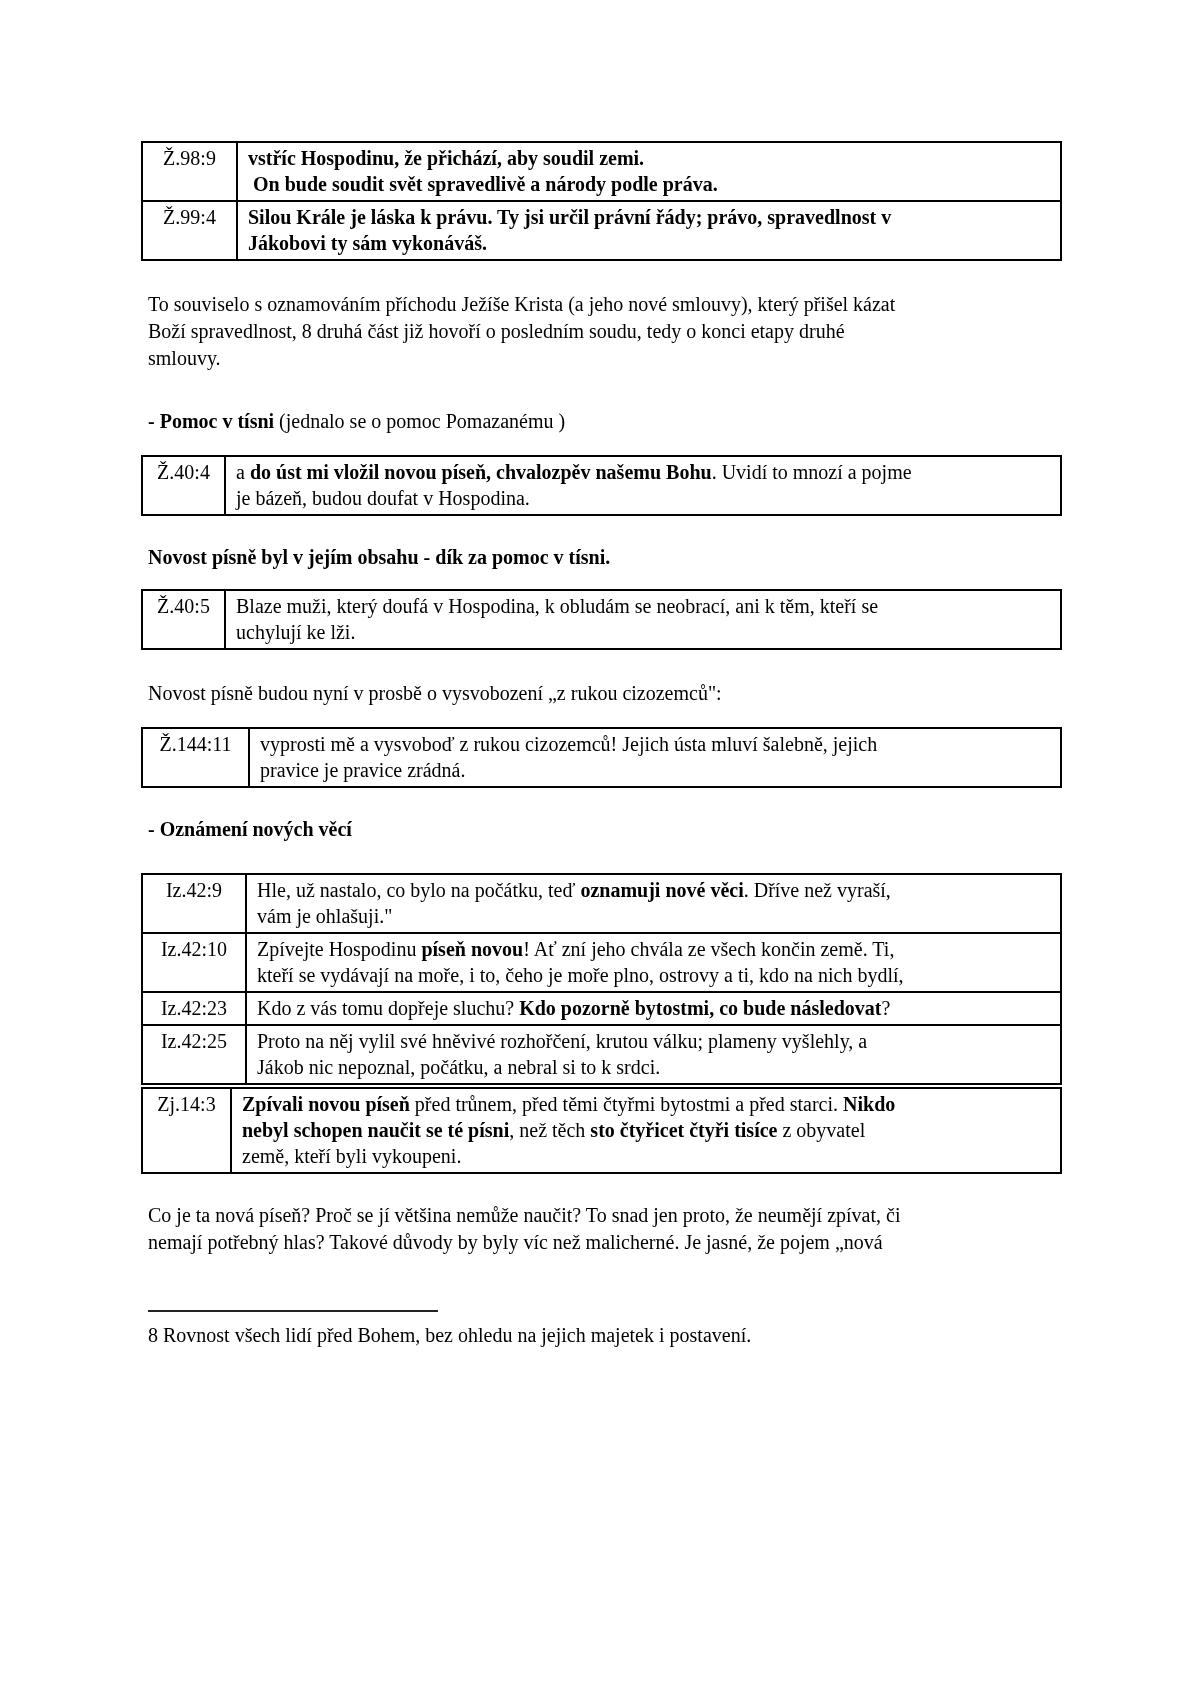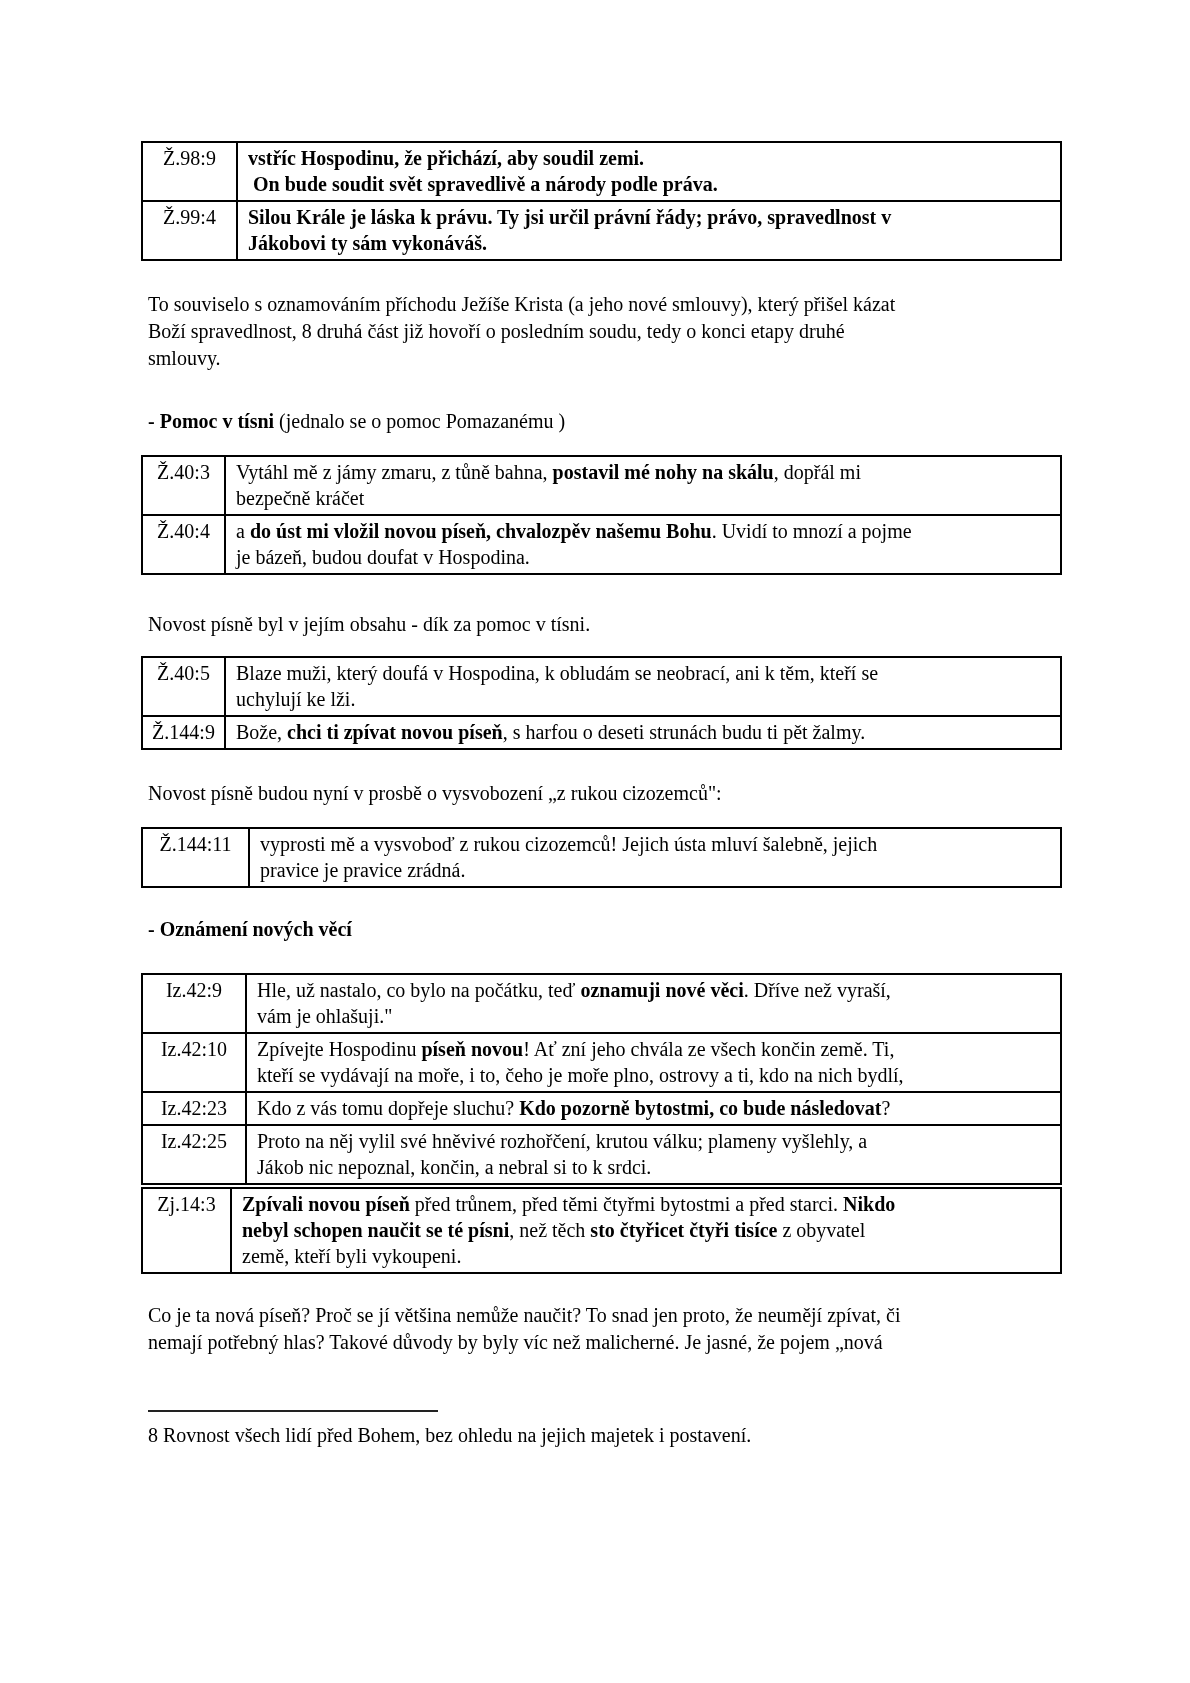--- a/index.html
+++ b/index.html
@@ -41,21 +41,21 @@
     padding: 2px 2px 3px 2px;
   }
 
   .para { margin: 0 0 0 7px; }
   .heading { margin: 0 0 0 7px; }
 
   
   #p1   { margin-top: 30px; }
   #hA   { margin-top: 36px; }
   #t2   { margin-top: 20px; }
-  #p2   { margin-top: 36px; }
+  #p2   { margin-top: 28px; font-weight: bold; }
   #t3   { margin-top: 18px; }
   #p3   { margin-top: 30px; }
   #t4   { margin-top: 20px; }
   #hB   { margin-top: 28px; }
   #t5   { margin-top: 30px; }
   #p4   { margin-top: 26px; }
   #t6   { margin-top: 2px; }
   #p5   { margin-top: 28px; }
 
   .footnote-rule {
@@ -104,25 +104,20 @@
 smlouvy.</span></p>
 
   <p id="hA" class="heading rich"><b>- Pomoc v tísni</b><span> (jednalo se o pomoc Pomazanému )</span></p>
 
   <table id="t2" class="verse-table">
     <colgroup>
         <col class="c1">
         <col>
       </colgroup>
     <tbody>
-        <tr>
-      <td class="ref">Ž.40:3</td>
-      <td class="rich"><span>Vytáhl mě z jámy zmaru, z tůně bahna, </span><b>postavil mé nohy na skálu</b><span>, dopřál mi
-bezpečně kráčet</span></td>
-    </tr>
     <tr>
       <td class="ref">Ž.40:4</td>
       <td class="rich"><span>a </span><b>do úst mi vložil novou píseň, chvalozpěv našemu Bohu</b><span>. Uvidí to mnozí a pojme
 je bázeň, budou doufat v Hospodina.</span></td>
     </tr>
   </tbody>
     </table>
 
   <p id="p2" class="para rich"><span>Novost písně byl v jejím obsahu - dík za pomoc v tísni.</span></p>
 
@@ -130,24 +125,20 @@
     <colgroup>
         <col class="c1">
         <col>
       </colgroup>
     <tbody>
         <tr>
       <td class="ref">Ž.40:5</td>
       <td class="rich"><span>Blaze muži, který doufá v Hospodina, k obludám se neobrací, ani k těm, kteří se
 uchylují ke lži.</span></td>
     </tr>
-    <tr>
-      <td class="ref">Ž.144:9</td>
-      <td class="rich"><span>Bože, </span><b>chci ti zpívat novou píseň</b><span>, s harfou o deseti strunách budu ti pět žalmy.</span></td>
-    </tr>
   </tbody>
     </table>
 
   <p id="p3" class="para rich"><span>Novost písně budou nyní v prosbě o vysvobození „z rukou cizozemců":</span></p>
 
   <table id="t4" class="verse-table">
     <colgroup>
         <col class="c1">
         <col>
       </colgroup>
@@ -178,21 +169,21 @@
       <td class="rich"><span>Zpívejte Hospodinu </span><b>píseň novou</b><span>! Ať zní jeho chvála ze všech končin země. Ti,
 kteří se vydávají na moře, i to, čeho je moře plno, ostrovy a ti, kdo na nich bydlí,</span></td>
     </tr>
     <tr>
       <td class="ref">Iz.42:23</td>
       <td class="rich"><span>Kdo z vás tomu dopřeje sluchu? </span><b>Kdo pozorně bytostmi, co bude následovat</b><span>?</span></td>
     </tr>
     <tr>
       <td class="ref">Iz.42:25</td>
       <td class="rich"><span>Proto na něj vylil své hněvivé rozhořčení, krutou válku; plameny vyšlehly, a
-Jákob nic nepoznal, končin, a nebral si to k srdci.</span></td>
+Jákob nic nepoznal, počátku, a nebral si to k srdci.</span></td>
     </tr>
   </tbody>
     </table>
 
 
   <table id="t6" class="verse-table">
     <colgroup>
         <col class="c1">
         <col>
       </colgroup>

